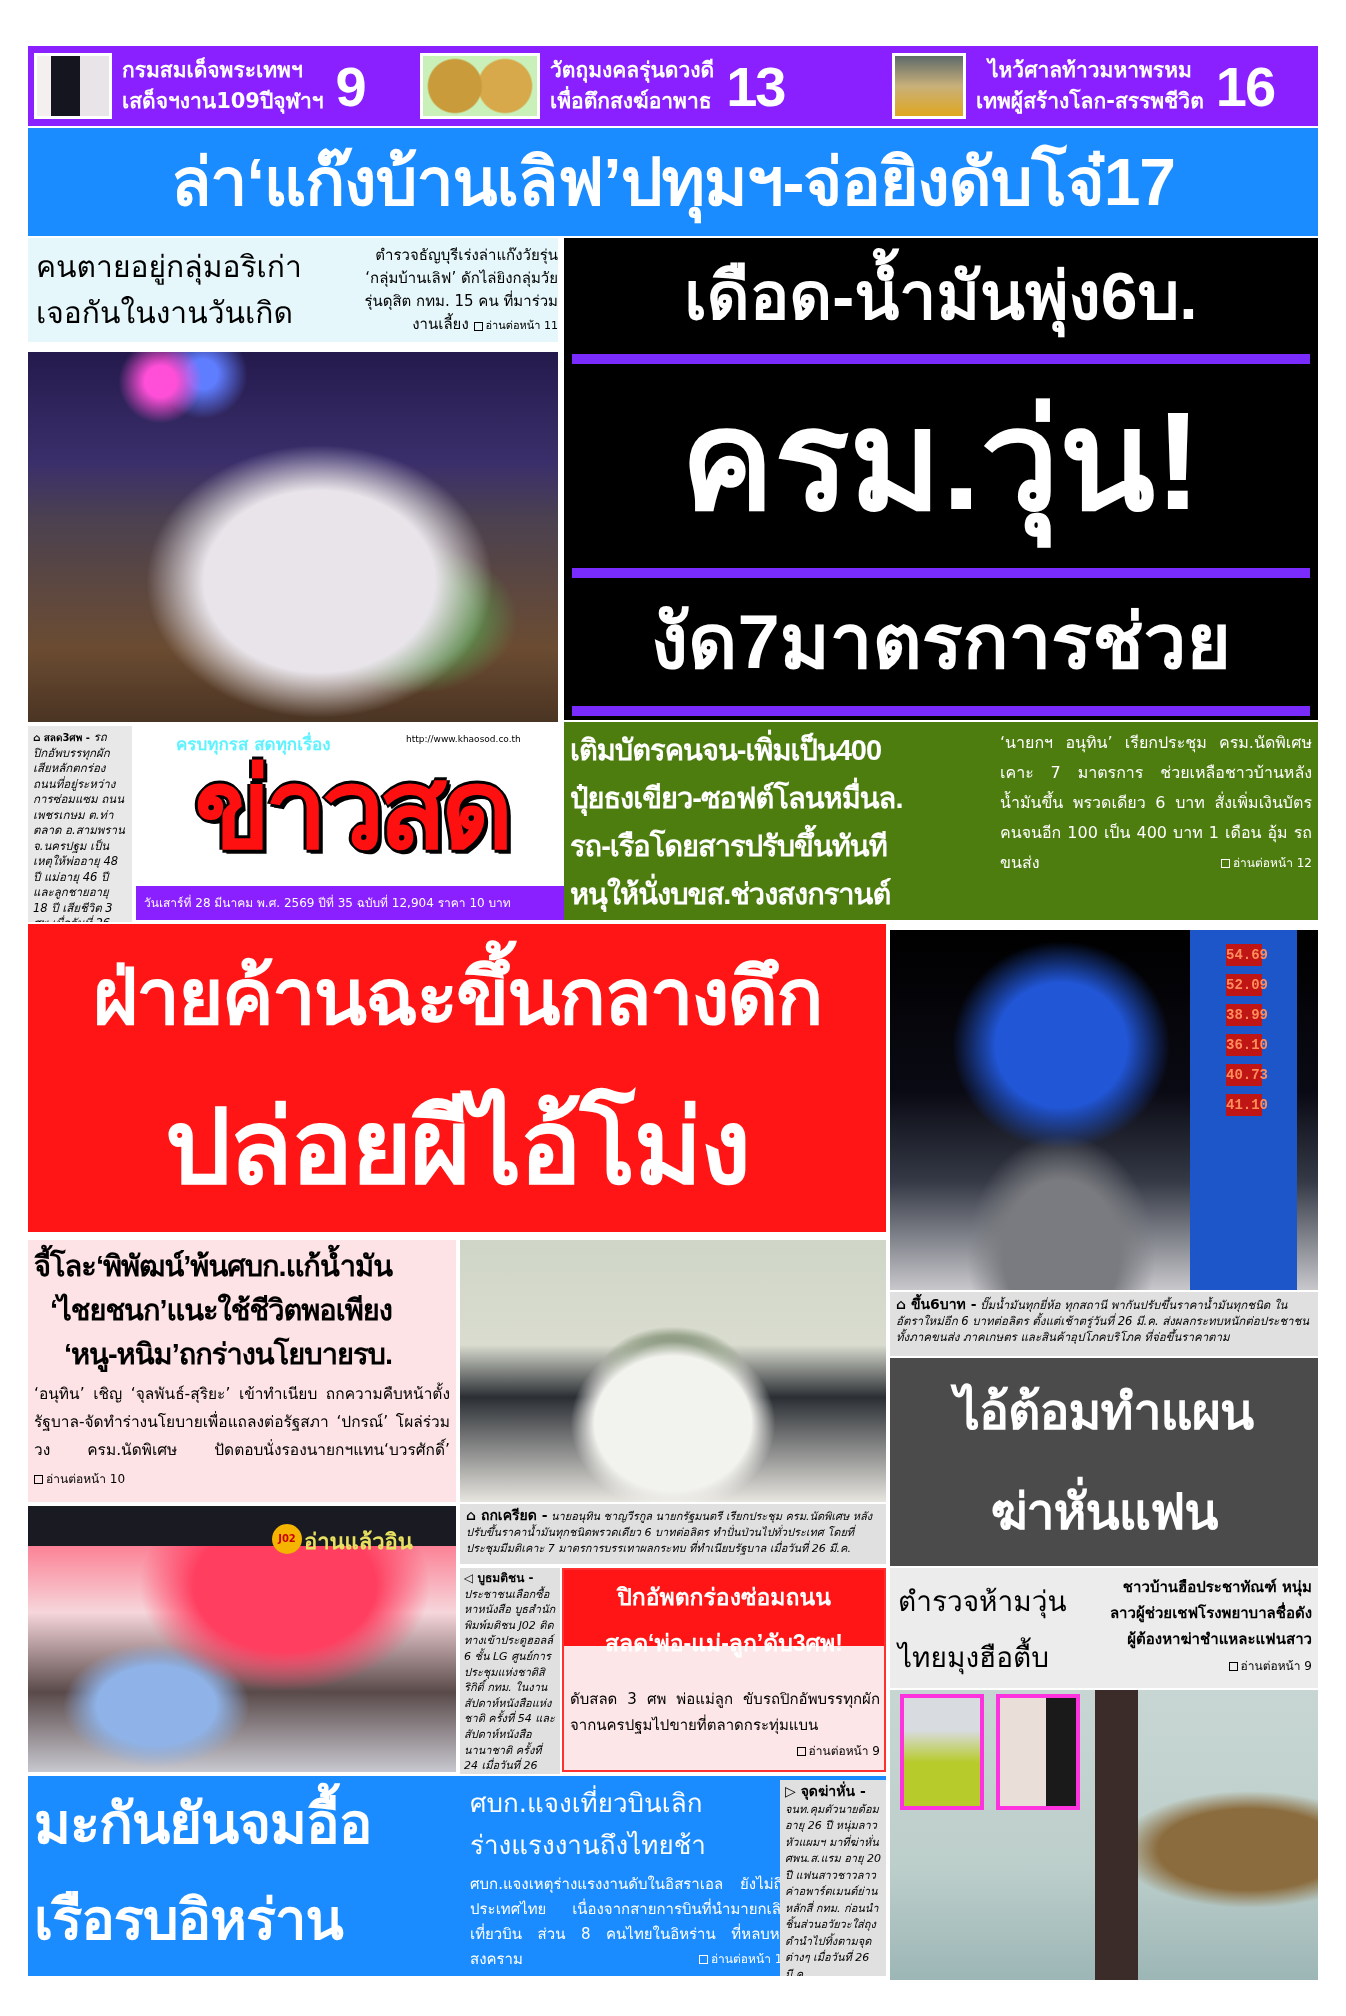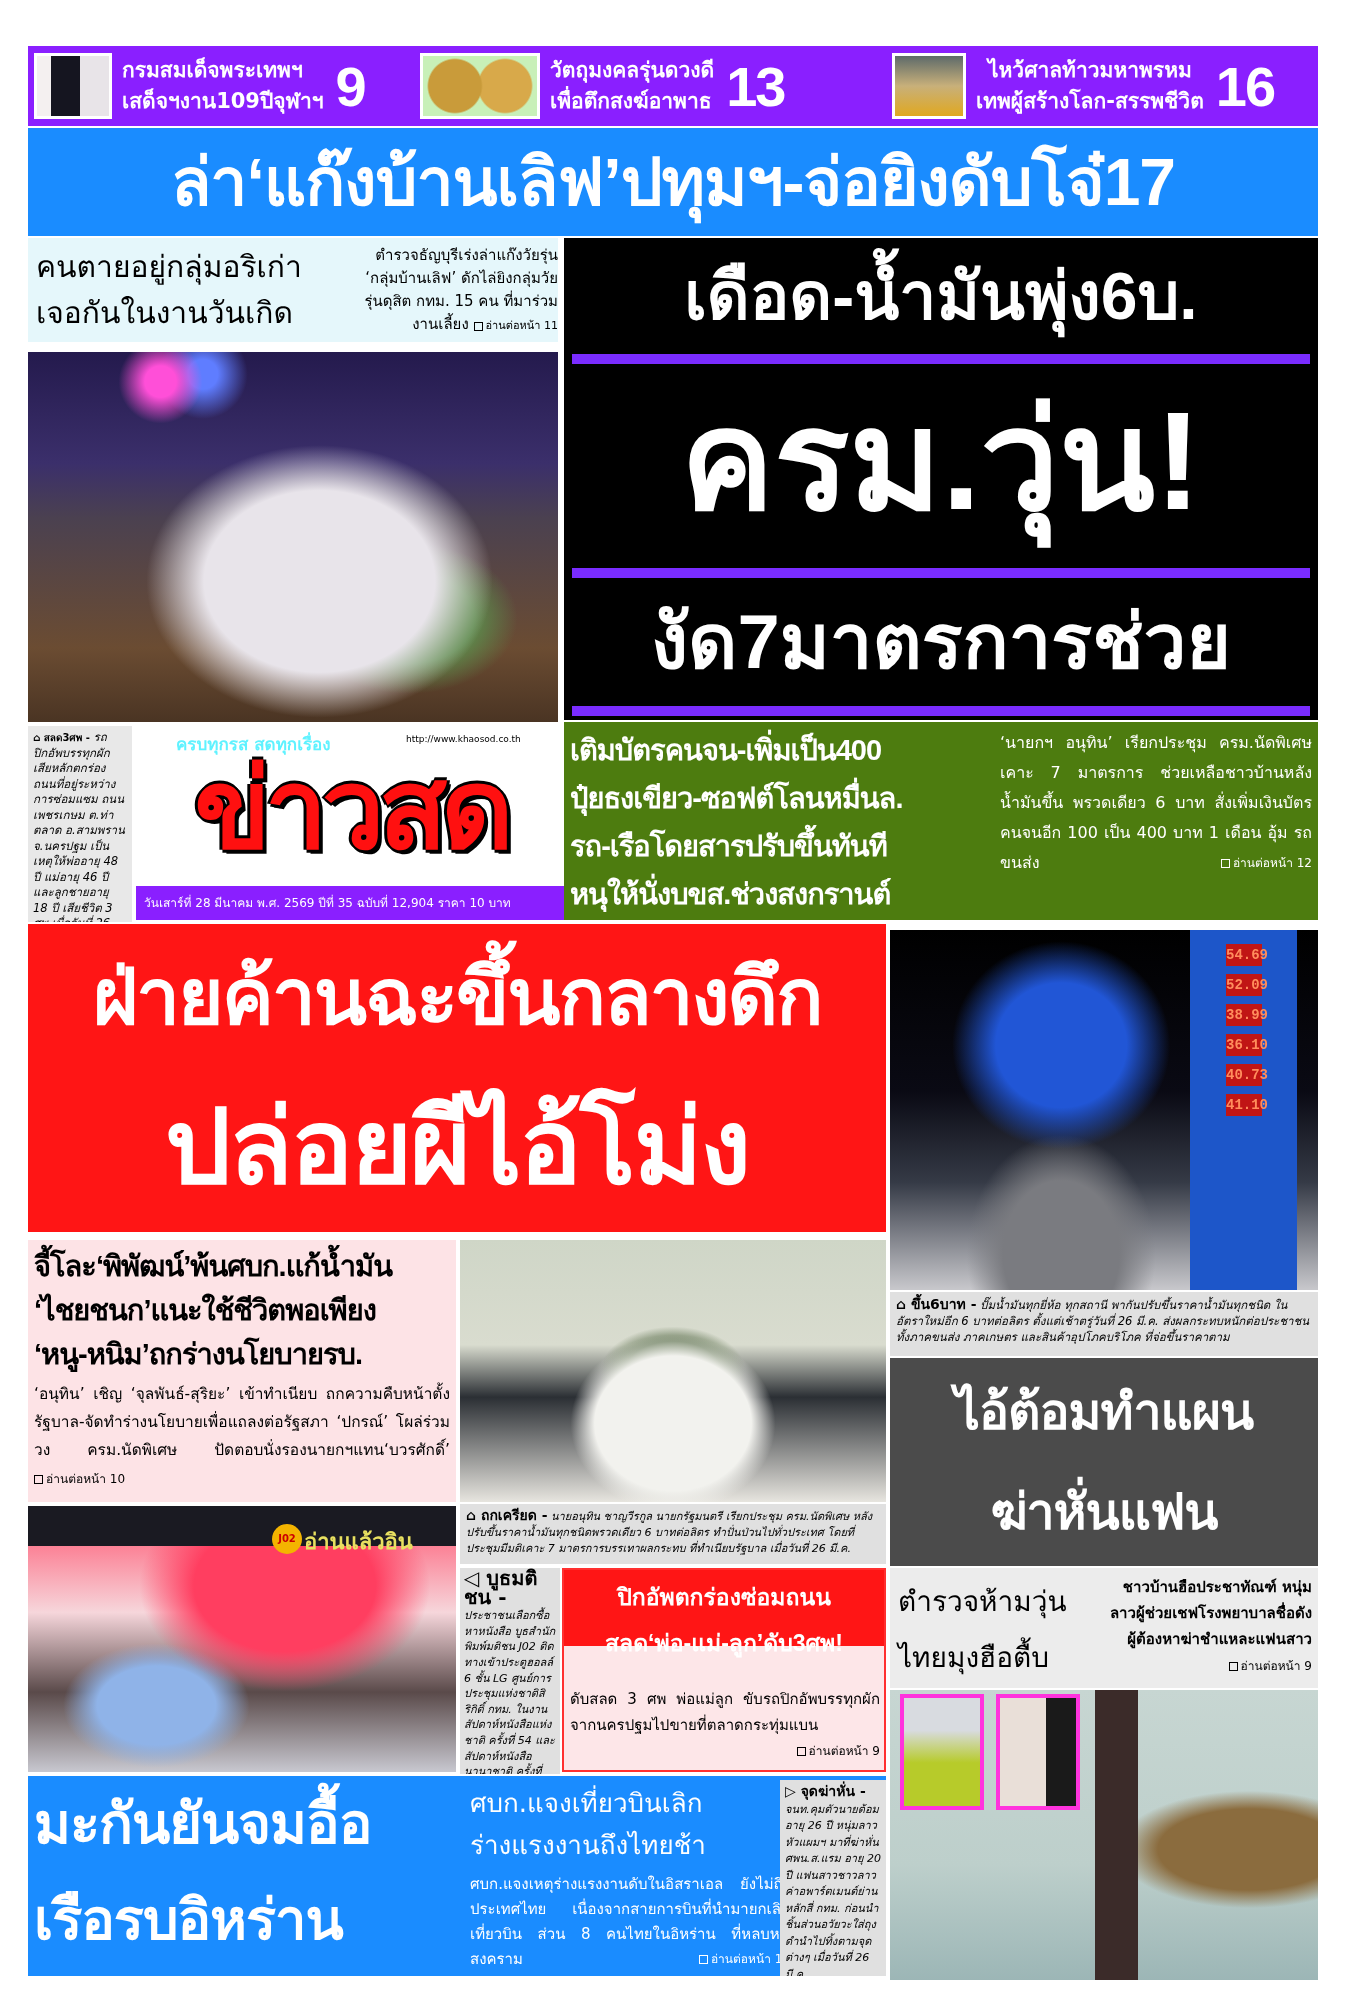--- a/index.html
+++ b/index.html
@@ -55,21 +55,21 @@
     linear-gradient(90deg, transparent 0 70%, #1d56c9 70% 95%, transparent 95%),
     radial-gradient(ellipse at 40% 32%, #2156d6 0 18%, transparent 30%),
     radial-gradient(ellipse at 40% 90%, #7a7b80 0 16%, transparent 26%),
     linear-gradient(180deg, #000 0%, #0a0a14 45%, #353a46 70%, #c8c8cc 100%); }
   .gas-price { position: absolute; right: 56px; width: 36px; height: 22px; background: #c01515; color: #ff8d5c; font-size: 14px; font-weight: bold; text-align: center; line-height: 22px; font-family: "Liberation Mono", monospace; }
   .gas-cap { left: 890px; top: 1292px; width: 428px; height: 64px; background: #e0e0e0; font-size: 11.5px; line-height: 16px; padding: 4px 6px; font-style: italic; }
   .gas-cap b { font-style: normal; font-size: 14px; }
 
   
   .pink { left: 28px; top: 1240px; width: 428px; height: 262px; background: #fde3e6; }
-  .pink .heads { position: absolute; left: 6px; top: 4px; font-weight: bold; font-size: 29px; line-height: 44px; white-space: nowrap; font-family: "Liberation Sans", sans-serif; letter-spacing: -1px; }
+  .pink .heads { position: absolute; left: 6px; top: 4px; font-weight: bold; font-size: 29px; line-height: 44px; white-space: nowrap; font-family: "Liberation Sans", sans-serif; letter-spacing: -1px; text-align: right; }
   .pink .body { position: absolute; left: 6px; top: 140px; width: 416px; font-size: 15.5px; line-height: 28px; text-align: justify; }
 
   .meeting-photo { left: 460px; top: 1240px; width: 426px; height: 262px; background:
     radial-gradient(ellipse at 50% 70%, #f2f2ee 0 26%, transparent 34%),
     radial-gradient(ellipse at 50% 50%, #6a7c5c 0 16%, transparent 24%),
     linear-gradient(180deg, #cfd6c7 0%, #d9dccf 40%, #2b2f34 60%, #e7e5df 100%); }
   .meeting-cap { left: 460px; top: 1504px; width: 426px; height: 60px; background: #e0e0e0; font-size: 11px; line-height: 16px; padding: 3px 6px; font-style: italic; }
   .meeting-cap b { font-style: normal; font-size: 14px; }
 
   .gray-murder { left: 890px; top: 1358px; width: 428px; height: 208px; background: #4b4b4b; color: #fff; }
@@ -78,21 +78,21 @@
   .laos-head { left: 890px; top: 1568px; width: 428px; height: 120px; background: #ececec; }
   .laos-head .big { position: absolute; left: 8px; top: 6px; width: 200px; font-size: 28px; line-height: 56px; white-space: nowrap; }
   .laos-head .small { position: absolute; left: 212px; top: 6px; width: 210px; font-size: 15px; line-height: 26px; text-align: right; font-weight: bold; }
 
   .book-photo { left: 28px; top: 1506px; width: 428px; height: 266px; background:
     linear-gradient(180deg, #1a1a22 0 15%, transparent 15%),
     radial-gradient(ellipse at 60% 30%, #ff3e60 0 25%, transparent 40%),
     radial-gradient(ellipse at 30% 75%, #8fb3e8 0 14%, transparent 22%),
     linear-gradient(180deg, #ff4f6c 0%, #f6d6db 40%, #5a4a4a 70%, #c8c8d0 100%); }
   .book-cap { left: 460px; top: 1568px; width: 100px; height: 206px; background: #e0e0e0; font-size: 11px; line-height: 15.6px; padding: 3px 4px; font-style: italic; }
-  .book-cap b { font-style: normal; font-size: 20px; }
+  .book-cap b { font-style: normal; font-size: 12px; }
 
   .pickup { left: 562px; top: 1568px; width: 324px; height: 204px; background: #fde6e8; border: 2px solid #ff3030; }
   .pickup .redhead { position: absolute; left: 0; top: 0; width: 100%; height: 76px; background: #ff1515; color: #fff; font-weight: bold; font-size: 23px; line-height: 46px; text-align: center; white-space: nowrap; font-family: "Liberation Sans", sans-serif; padding-top: 4px; }
   .pickup .body { position: absolute; left: 6px; top: 116px; width: 310px; font-size: 15px; line-height: 26px; text-align: justify; }
 
   .murder-photo { left: 890px; top: 1690px; width: 428px; height: 290px; background:
     linear-gradient(90deg, transparent 0 48%, #3b2b29 48% 58%, transparent 58%),
     radial-gradient(ellipse at 84% 55%, #8b6c3e 0 18%, transparent 26%),
     linear-gradient(180deg, #c7d6d2 0%, #bdcfcb 60%, #9cb6b6 100%); }
   .inset { position: absolute; top: 4px; width: 84px; height: 116px; border: 4px solid #ff33dd; }

